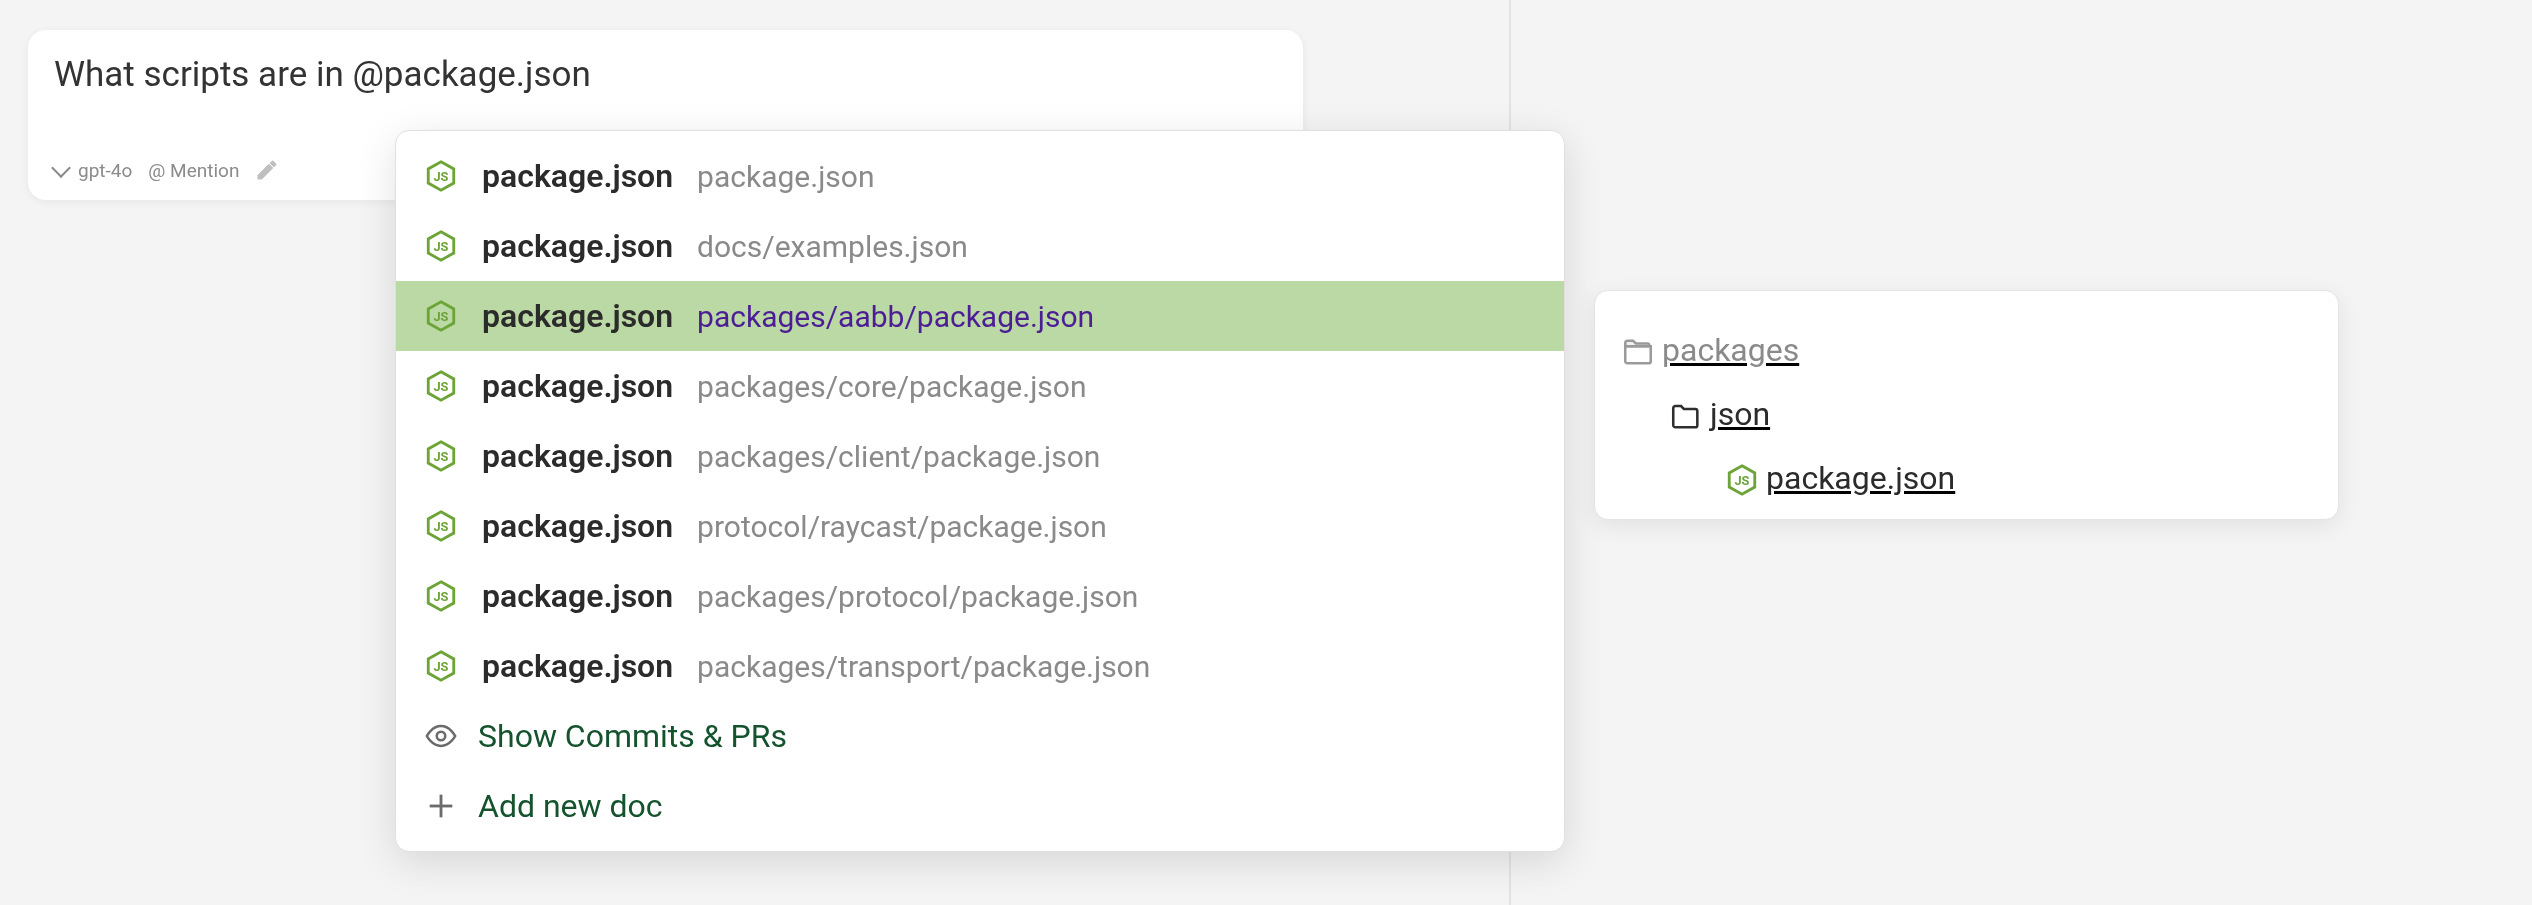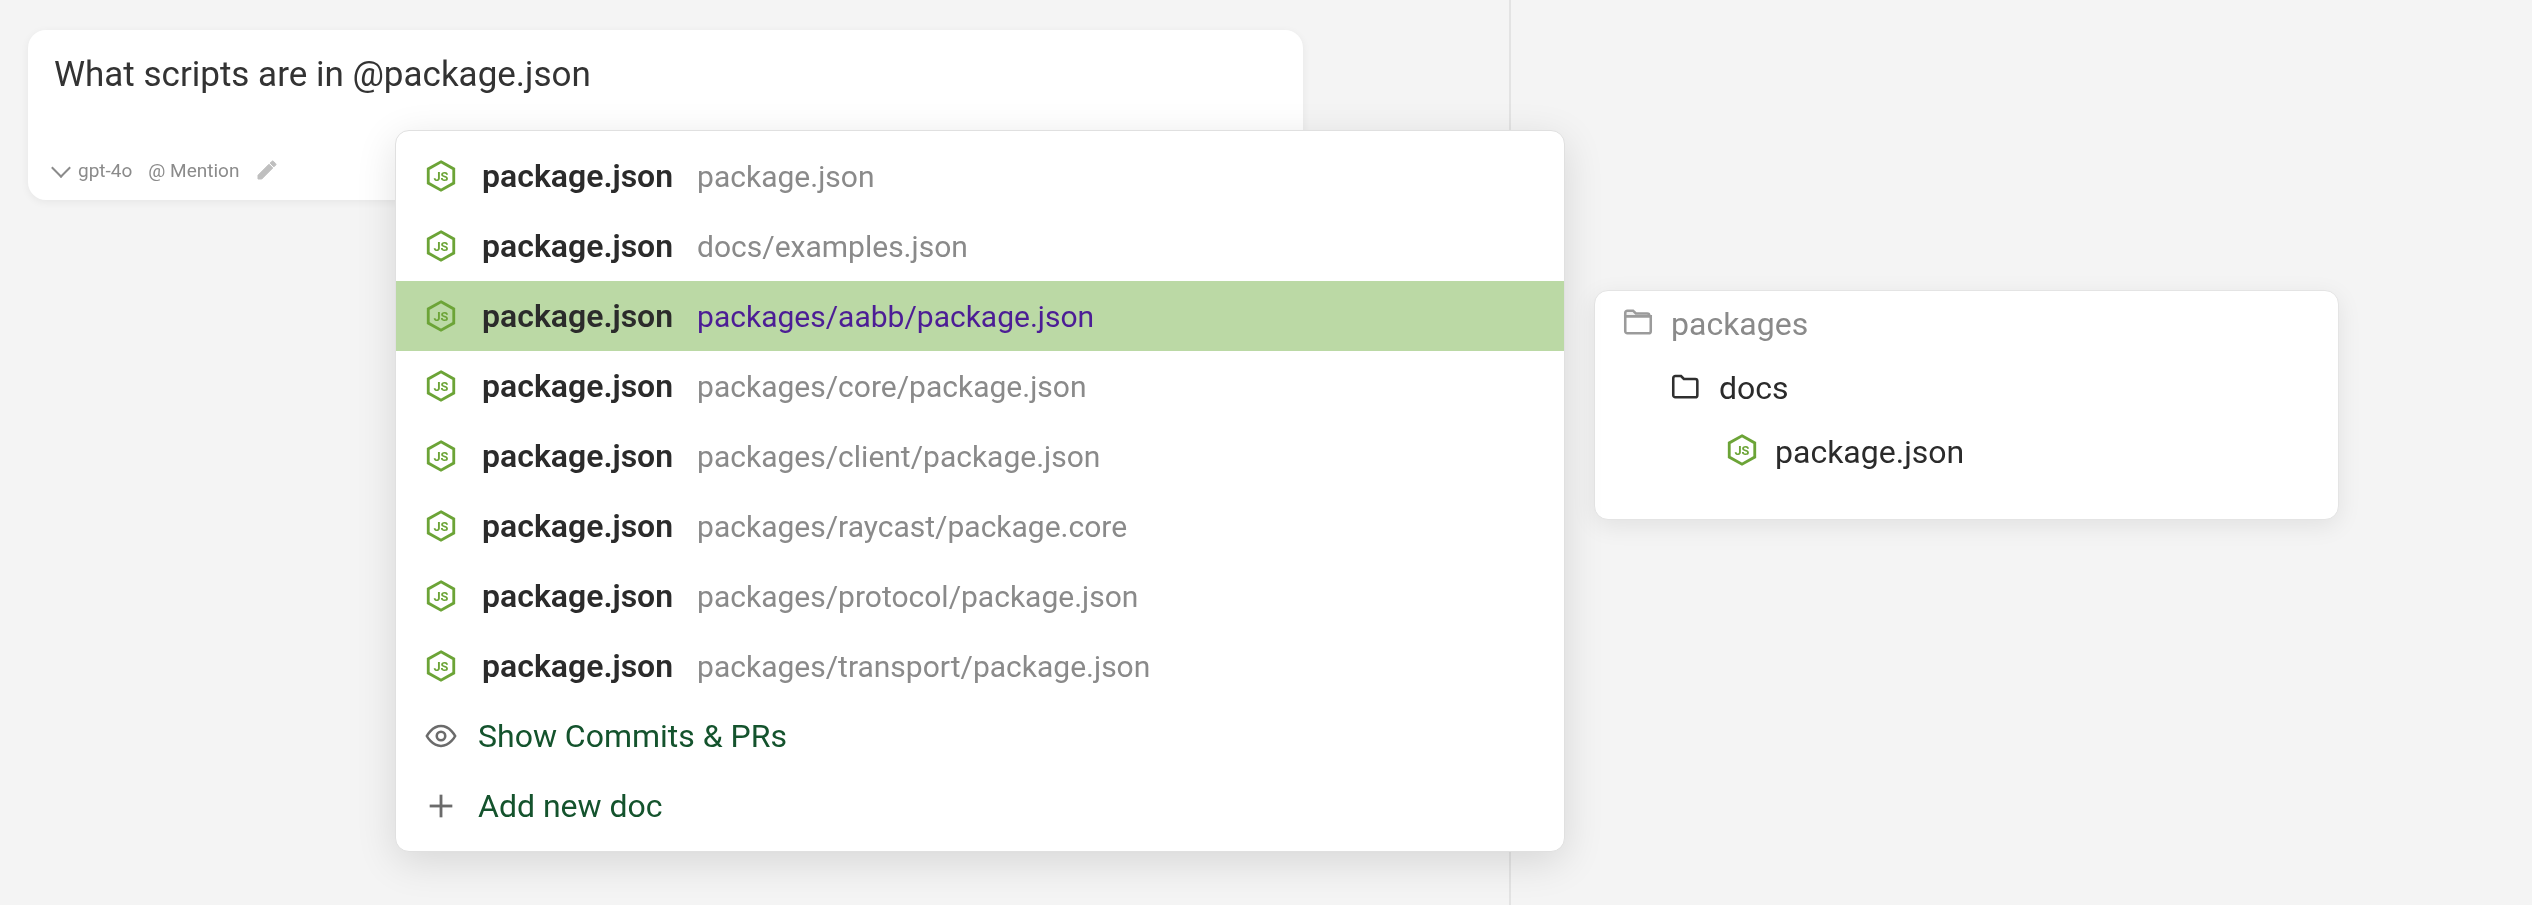--- a/index.html
+++ b/index.html
@@ -167,23 +167,24 @@
       width: 745px;
       background: #ffffff;
       border: 1px solid #e4e4e4;
       border-radius: 14px;
       box-shadow: 0 6px 24px rgba(0,0,0,0.08);
       padding: 14px 22px 22px 22px;
       z-index: 5;
     }
     .tree-row {
       display: flex;
-      align-items: flex-start;
+      align-items: flex-end;
       height: 64px;
-      gap: 16px;
+      gap: 7px;
+      text-decoration: underline;
     }
     .tree-row.level-0 { padding-left: 4px; }
     .tree-row.level-1 { padding-left: 52px; }
     .tree-row.level-2 { padding-left: 108px; }
     .folder-icon {
       width: 34px;
       height: 34px;
       flex-shrink: 0;
     }
     .folder-icon svg {
@@ -265,21 +266,21 @@
         </svg></span>
       <span class="item-name">package.json</span>
       <span class="item-path">packages/client/package.json</span>
     </div>
     <div class="dropdown-item">
       <span class="js-icon"><svg viewBox="0 0 24 24">
           <polygon points="12,2 21,7 21,17 12,22 3,17 3,7" fill="none" stroke="#6ca437" stroke-width="2"></polygon>
           <text x="12" y="15.5" text-anchor="middle" font-size="9" font-weight="700" fill="#6ca437">JS</text>
         </svg></span>
       <span class="item-name">package.json</span>
-      <span class="item-path">packages/raycast/package.core</span>
+      <span class="item-path">protocol/raycast/package.json</span>
     </div>
     <div class="dropdown-item">
       <span class="js-icon"><svg viewBox="0 0 24 24">
           <polygon points="12,2 21,7 21,17 12,22 3,17 3,7" fill="none" stroke="#6ca437" stroke-width="2"></polygon>
           <text x="12" y="15.5" text-anchor="middle" font-size="9" font-weight="700" fill="#6ca437">JS</text>
         </svg></span>
       <span class="item-name">package.json</span>
       <span class="item-path">packages/protocol/package.json</span>
     </div>
     <div class="dropdown-item">
@@ -319,21 +320,21 @@
         </svg>
     </span>
     <span class="tree-label dim">packages</span>
   </div>
   <div class="tree-row level-1">
     <span class="folder-icon">
       <svg viewBox="0 0 24 24" fill="none" stroke="#2f2f2f" stroke-width="1.8">
           <path d="M3 6.5A1.5 1.5 0 0 1 4.5 5h4l2 2h8A1.5 1.5 0 0 1 20 8.5v10A1.5 1.5 0 0 1 18.5 20h-14A1.5 1.5 0 0 1 3 18.5v-12z"></path>
         </svg>
     </span>
-    <span class="tree-label normal">docs</span>
+    <span class="tree-label normal">json</span>
   </div>
   <div class="tree-row level-2">
     <span class="js-icon">
       <svg viewBox="0 0 24 24">
           <polygon points="12,2 21,7 21,17 12,22 3,17 3,7" fill="none" stroke="#6ca437" stroke-width="2"></polygon>
           <text x="12" y="15.5" text-anchor="middle" font-size="9" font-weight="700" fill="#6ca437">JS</text>
         </svg>
     </span>
     <span class="tree-label normal">package.json</span>
   </div>

